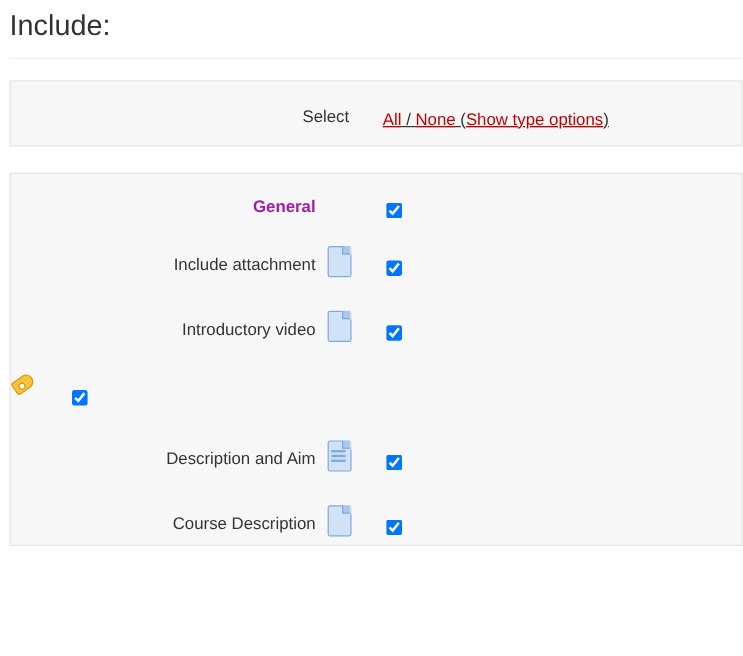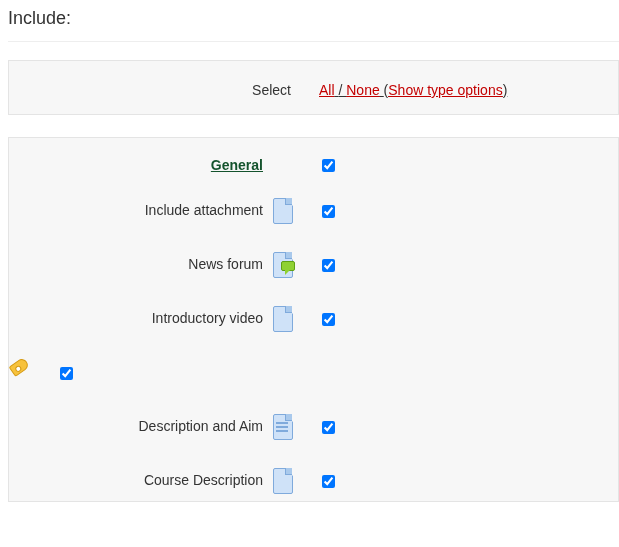--- a/index.html
+++ b/index.html
@@ -9,21 +9,21 @@
     font-family: Arial, Helvetica, sans-serif;
     font-size: 14px;
     color: #333;
     background: #fff;
     width: 619px;
   }
   .page {
     padding: 8px 0 0 8px;
   }
   h2.section-title {
-    font-size: 18px;
+    font-size: 24px;
     font-weight: 400;
     color: #333;
     margin: 0 0 12px 0;
     padding: 0;
   }
   .hr {
     border: none;
     border-top: 1px solid #eee;
     margin: 0 0 18px 0;
   }
@@ -33,38 +33,38 @@
     margin-bottom: 22px;
     padding: 18px 0 14px 0;
   }
   .items-panel {
     border: 1px solid #e4e4e4;
     background: #f7f7f7;
     padding: 16px 0 8px 0;
   }
   .row {
     display: flex;
-    align-items: center;
+    align-items: flex-end;
     margin-bottom: 24px;
   }
   .items-panel .row {
     margin-bottom: 28px;
   }
   .items-panel .row.header-row {
     margin-bottom: 22px;
   }
   .row:last-child { margin-bottom: 0; }
   .label-col {
     width: 262px;
     text-align: right;
     padding-right: 8px;
     padding-top: 2px;
     line-height: 1.35;
   }
-  .label-col.bold { font-weight: 700; color:#14532d;text-decoration:underline; }
+  .label-col.bold { font-weight: 700; color:#a21caf; }
   .icon-col {
     width: 30px;
     display: flex;
     justify-content: flex-start;
     align-items: flex-start;
     padding-top: 0;
   }
   .check-col {
     width: 40px;
     display: flex;
@@ -216,33 +216,20 @@
           <span class="ic ic-file">
             <span class="corner-cut"></span>
             <span class="fold"></span>
           </span>
         </div>
         <div class="check-col">
           <input type="checkbox" checked="" style="">
         </div>
       </div>
       <div class="row">
-        <div class="label-col">News forum</div>
-        <div class="icon-col">
-          <span class="ic ic-file ic-forum">
-            <span class="corner-cut"></span>
-            <span class="fold"></span>
-            <span class="bubble"></span>
-          </span>
-        </div>
-        <div class="check-col">
-          <input type="checkbox" checked="" style="">
-        </div>
-      </div>
-      <div class="row">
         <div class="label-col">Introductory video</div>
         <div class="icon-col">
           <span class="ic ic-file">
             <span class="corner-cut"></span>
             <span class="fold"></span>
           </span>
         </div>
         <div class="check-col">
           <input type="checkbox" checked="" style="">
         </div>

